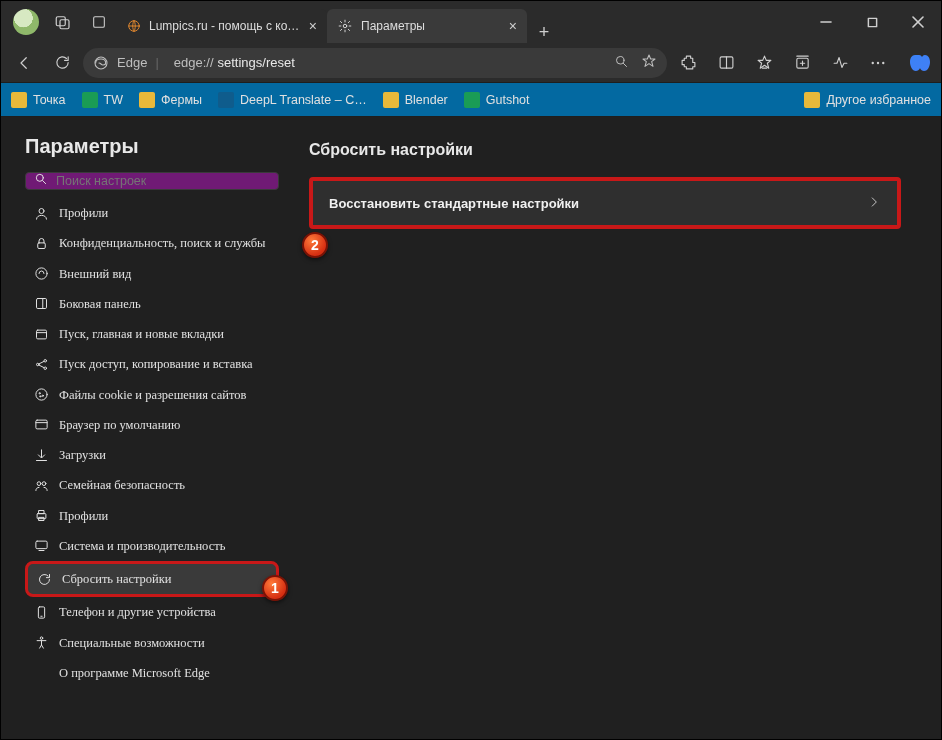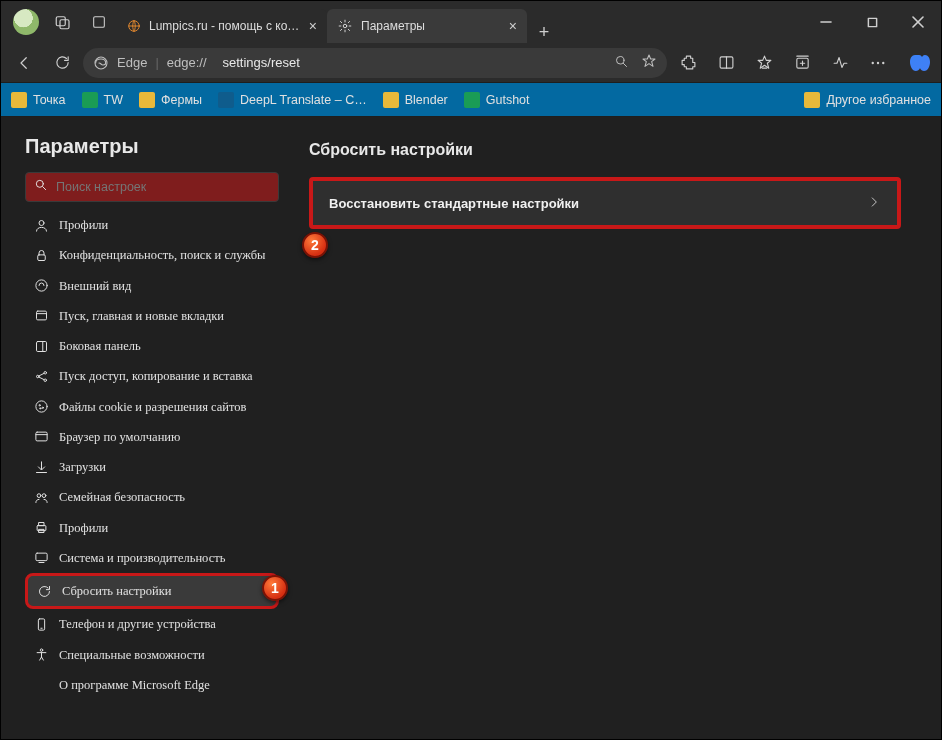--- a/index.html
+++ b/index.html
@@ -18,40 +18,40 @@
   .tab .close { color: #cfcfcf; font-size: 14px; margin-left: auto; }
   .newtab { width: 34px; display: flex; align-items: center; justify-content: center; color: #cfcfcf; font-size: 18px; }
   .win-controls { display: flex; }
   .win-btn { width: 46px; display: flex; align-items: center; justify-content: center; color: #cfcfcf; }
 
   
   .toolbar { height: 40px; background: #2b2b2b; display: flex; align-items: center; padding: 0 6px; gap: 4px; border-bottom: 1px solid #1e1e1e; }
   .nav-btn { width: 34px; height: 30px; display: flex; align-items: center; justify-content: center; color: #cfcfcf; border-radius: 4px; }
   .addr { flex: 1; height: 30px; background: #3a3a3a; border-radius: 15px; display: flex; align-items: center; padding: 0 10px; gap: 8px; font-size: 13px; color: #bfbfbf; }
   .addr .edge-ico { width: 16px; height: 16px; }
-  .addr .url { flex: 1; display: flex; gap: 16px; }
+  .addr .url { flex: 1; display: flex; gap: 4px; margin-left: 7px; }
   .addr .url .bright { color: #e8e8e8; }
   .addr-icons { display: flex; align-items: center; gap: 12px; }
   .copilot { width: 32px; height: 32px; display: flex; align-items: center; justify-content: center; margin-left: 4px; }
   .copilot svg { width: 24px; height: 24px; }
 
   
   .bookmarks { height: 34px; background: #0369a1; display: flex; align-items: center; padding: 0 10px; gap: 16px; font-size: 12.5px; color: #e0e0e0; border-bottom: 1px solid #1e1e1e; }
   .bm { display: flex; align-items: center; gap: 6px; }
   .bm-ico { width: 16px; height: 16px; border-radius: 2px; }
   .bm-ico.yellow { background: #e8b93a; }
   .bm-ico.green { background: #1a9c55; }
   .bm-ico.blue { background: #0f5c8c; }
   .bm-spacer { flex: 1; }
 
   
   .content { display: flex; height: calc(740px - 42px - 40px - 34px); background: #202020; }
   .sidebar { width: 288px; padding: 18px 10px 10px 24px; }
   .sidebar h1 { font-size: 20px; font-weight: 600; margin-bottom: 14px; }
-  .search { height: 30px; background: #7f1d1d; border: 1px solid #3a3a3a; border-radius: 4px; display: flex; align-items: center; padding: 0 8px; gap: 8px; margin-bottom: 8px; }
+  .search { height: 18px; background: #701a75; border: 1px solid #3a3a3a; border-radius: 4px; display: flex; align-items: center; padding: 0 8px; gap: 8px; margin-bottom: 8px; }
   .search input { background: transparent; border: none; outline: none; color: #aaa; font-size: 12.5px; flex: 1; }
   .menu { list-style: none; }
   .menu li { display: flex; align-items: center; gap: 10px; padding: 7px 8px; font-size: 12.5px; color: #e0e0e0; border-radius: 4px; line-height: 1.3; font-family: Liberation Serif, serif; }
   .menu li .mi { width: 16px; height: 16px; flex-shrink: 0; display: flex; align-items: center; justify-content: center; }
   .menu li.marked { border: 3px solid #c81818; border-radius: 8px; background: #3a3a3a; position: relative; }
 
   .badge { position: absolute; width: 26px; height: 26px; border-radius: 50%; background: radial-gradient(circle at 35% 30%, #ff7a3a, #d62f12 70%); border: 2px solid #7a1205; color: #fff; font-weight: 700; font-size: 14px; display: flex; align-items: center; justify-content: center; box-shadow: 0 2px 4px rgba(0,0,0,.5); z-index: 5; }
   .badge.b1 { left: 262px; top: 575px; }
   .badge.b2 { left: 302px; top: 232px; }
 
@@ -278,34 +278,34 @@
             <svg width="15" height="15" viewBox="0 0 24 24">
               <circle cx="12" cy="12" r="9"></circle>
               <path d="M8 12a4 4 0 0 1 8 0"></path>
             </svg>
           </span>
           <span>Внешний вид</span>
         </li>
         <li>
           <span class="mi">
             <svg width="15" height="15" viewBox="0 0 24 24">
+              <rect x="4" y="4" width="16" height="16" rx="2"></rect>
+              <line x1="14" y1="4" x2="14" y2="20"></line>
+            </svg>
+          </span>
+          <span>Боковая панель</span>
+        </li>
+        <li>
+          <span class="mi">
+            <svg width="15" height="15" viewBox="0 0 24 24">
               <rect x="4" y="5" width="16" height="14" rx="2"></rect>
               <line x1="4" y1="9" x2="20" y2="9"></line>
             </svg>
           </span>
           <span>Пуск, главная и новые вкладки</span>
-        </li>
-        <li>
-          <span class="mi">
-            <svg width="15" height="15" viewBox="0 0 24 24">
-              <rect x="4" y="4" width="16" height="16" rx="2"></rect>
-              <line x1="14" y1="4" x2="14" y2="20"></line>
-            </svg>
-          </span>
-          <span>Боковая панель</span>
         </li>
         <li>
           <span class="mi">
             <svg width="15" height="15" viewBox="0 0 24 24">
               <circle cx="6" cy="12" r="2"></circle>
               <circle cx="18" cy="6" r="2"></circle>
               <circle cx="18" cy="18" r="2"></circle>
               <line x1="8" y1="11" x2="16" y2="7"></line>
               <line x1="8" y1="13" x2="16" y2="17"></line>
             </svg>

